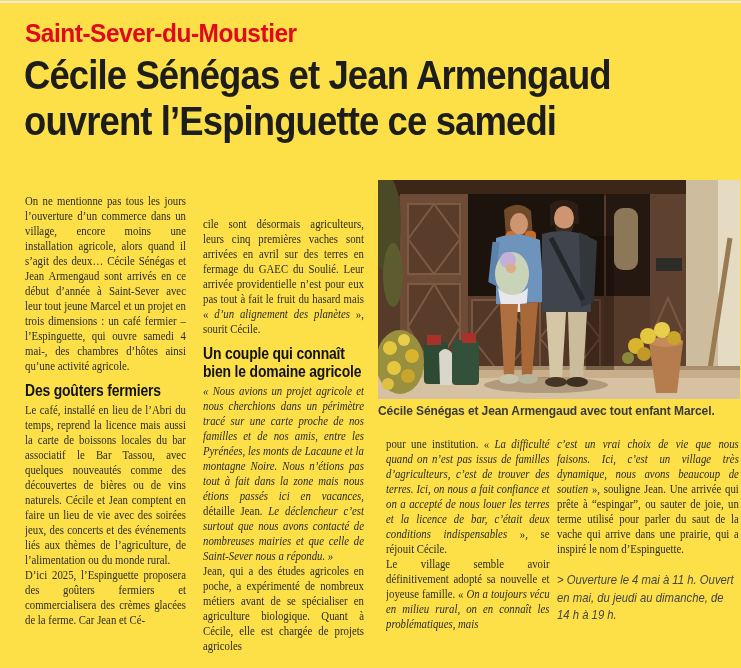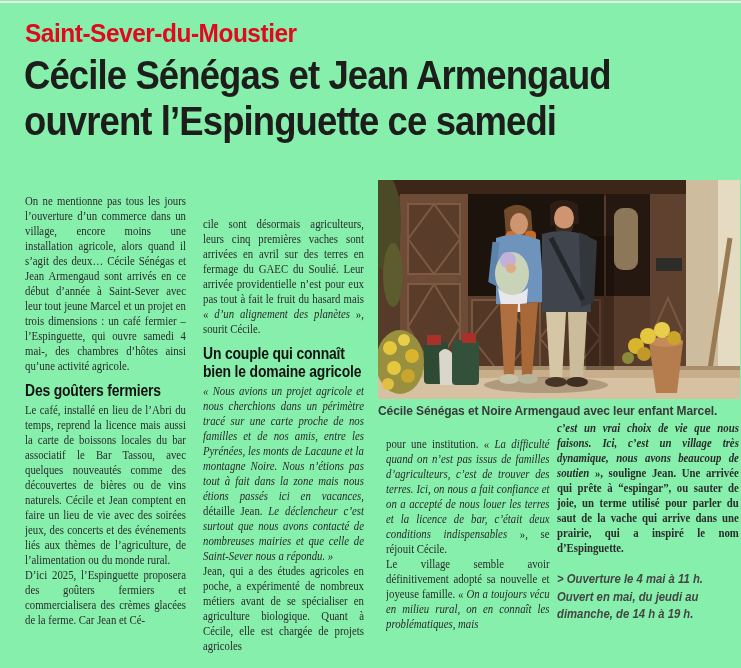--- a/index.html
+++ b/index.html
@@ -1,33 +1,33 @@
 <!DOCTYPE html>
 <html lang="fr"><head>
 <meta charset="utf-8">
 <style>
   html,body{margin:0;padding:0;background:#ffffff;}
-  .page{position:relative;width:741px;height:668px;background:#86efac;overflow:hidden;
+  .page{position:relative;width:741px;height:668px;background:#fde047;overflow:hidden;
         font-family:"Liberation Serif", serif;}
   .top-rule{position:absolute;left:0;top:1px;width:741px;height:2px;background:#ebe9e5;}
   .kicker{position:absolute;left:25px;top:18px;font-family:"Liberation Sans",sans-serif;
           font-weight:700;font-size:26px;color:#e0091d;letter-spacing:-.5px;
           transform:scaleX(.94);transform-origin:left top;white-space:nowrap;}
   .headline{position:absolute;left:24px;top:52px;margin:0;width:800px;
             font-family:"Liberation Sans",sans-serif;font-weight:700;font-size:41px;
             line-height:1.13;color:#1d1d1b;letter-spacing:-1px;
             transform:scaleX(.89);transform-origin:left top;}
   .col{position:absolute;top:194px;overflow:hidden;}
   .colinner{transform:scaleX(.87);transform-origin:left top;
             font-size:12.4px;line-height:15px;color:#2b2b2b;text-align:justify;
             hyphens:auto;-webkit-hyphens:auto;}
   #col1{left:25px;width:161px;height:486px;}
   #col2{left:203px;width:161px;height:486px;margin-top:23px;}
   #col3{left:378px;width:164px;top:437px;height:231px;margin-left:8px;}
-  #col4{left:557px;width:182px;top:421px;height:231px;font-weight:bold;}
+  #col4{left:557px;width:182px;top:437px;height:231px;}
   #col1 .colinner,#col2 .colinner{width:185px;}
   #col3 .colinner{width:188px;}
   #col4 .colinner{width:209px;}
   .body-para{margin:0;}
   .it{font-style:italic;}
   .subhead{margin:8px 0 3px;font-family:"Liberation Sans",sans-serif;font-weight:700;
            font-size:16px;line-height:1.12;color:#121212;letter-spacing:-.2px;text-align:left;}
   .note{margin-top:14px;font-family:"Liberation Sans",sans-serif;font-style:italic;
         font-size:13px;line-height:1.35;color:#454545;text-align:left;}
   .photo{position:absolute;left:378px;top:180px;width:362px;height:219px;margin:0;
@@ -164,21 +164,21 @@
         <path d="M164 54 Q186 47 210 56 L213 132 L164 132 Z" fill="#40454d"></path>
         <path d="M201 52 L219 61 L216 122 L203 127 Z" fill="#33363a"></path>
         <line x1="173" y1="58" x2="205" y2="120" stroke="#23262a" stroke-width="5"></line>
         <path d="M168 132 L188 132 L184 198 L172 198 Z" fill="#d5c7a5"></path>
         <path d="M190 132 L209 132 L205 198 L192 198 Z" fill="#cbbd9b"></path>
         <ellipse cx="178" cy="202" rx="11" ry="5" fill="#463527"></ellipse>
         <ellipse cx="199" cy="202" rx="11" ry="5" fill="#3f2f23"></ellipse>
       </g>
     </svg>
   </figure>
-  <figcaption class="caption">Cécile Sénégas et Noire Armengaud avec leur enfant Marcel.</figcaption>
+  <figcaption class="caption">Cécile Sénégas et Jean Armengaud avec tout enfant Marcel.</figcaption>
 
   <div class="col" id="col3">
     <div class="colinner">
         <p class="body-para"><span>pour une institution. « </span><span class="it">La difficulté quand on n’est pas issus de familles d’agriculteurs, c’est de trouver des terres. Ici, on nous a fait confiance et on a accepté de nous louer les terres et la licence de bar, c’était deux conditions indispensables</span><span> », se réjouit Cécile.</span></p>
         <p class="body-para"><span>Le village semble avoir définitivement adopté sa nouvelle et joyeuse famille. « </span><span class="it">On a toujours vécu en milieu rural, on en connaît les problématiques, mais</span></p>
       </div>
   </div>
   <div class="col" id="col4">
     <div class="colinner">
         <p class="body-para"><span class="it">c’est un vrai choix de vie que nous faisons. Ici, c’est un village très dynamique, nous avons beaucoup de soutien</span><span> », souligne Jean. Une arrivée qui prête à “espingar”, ou sauter de joie, un terme utilisé pour parler du saut de la vache qui arrive dans une prairie, qui a inspiré le nom d’Espinguette.</span></p>

